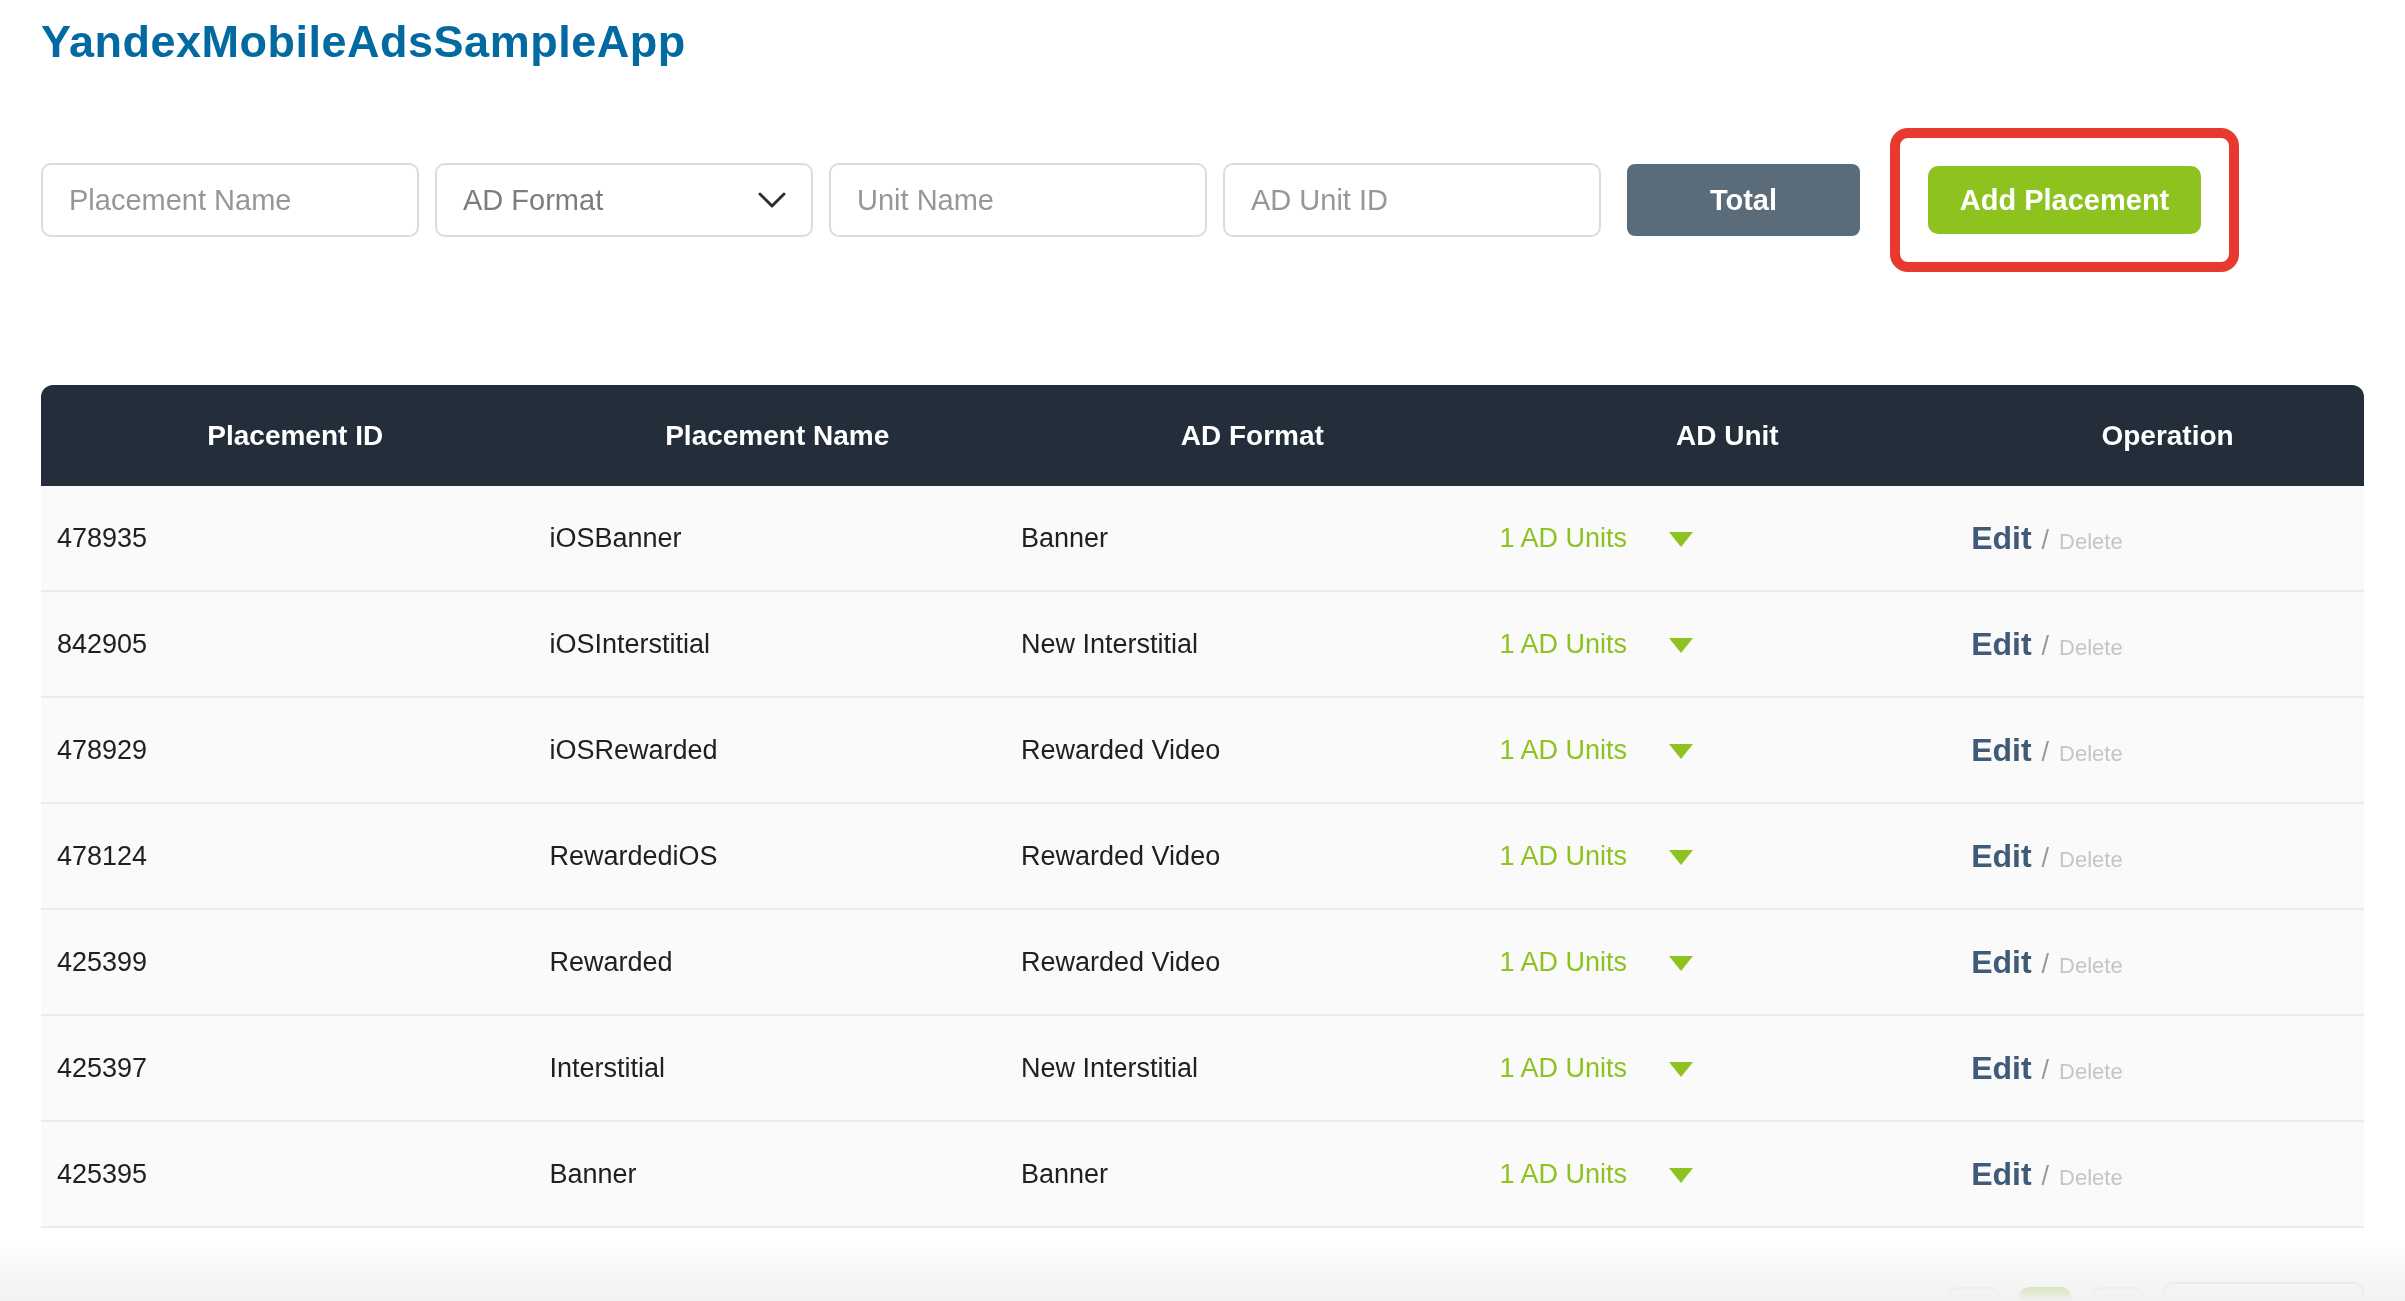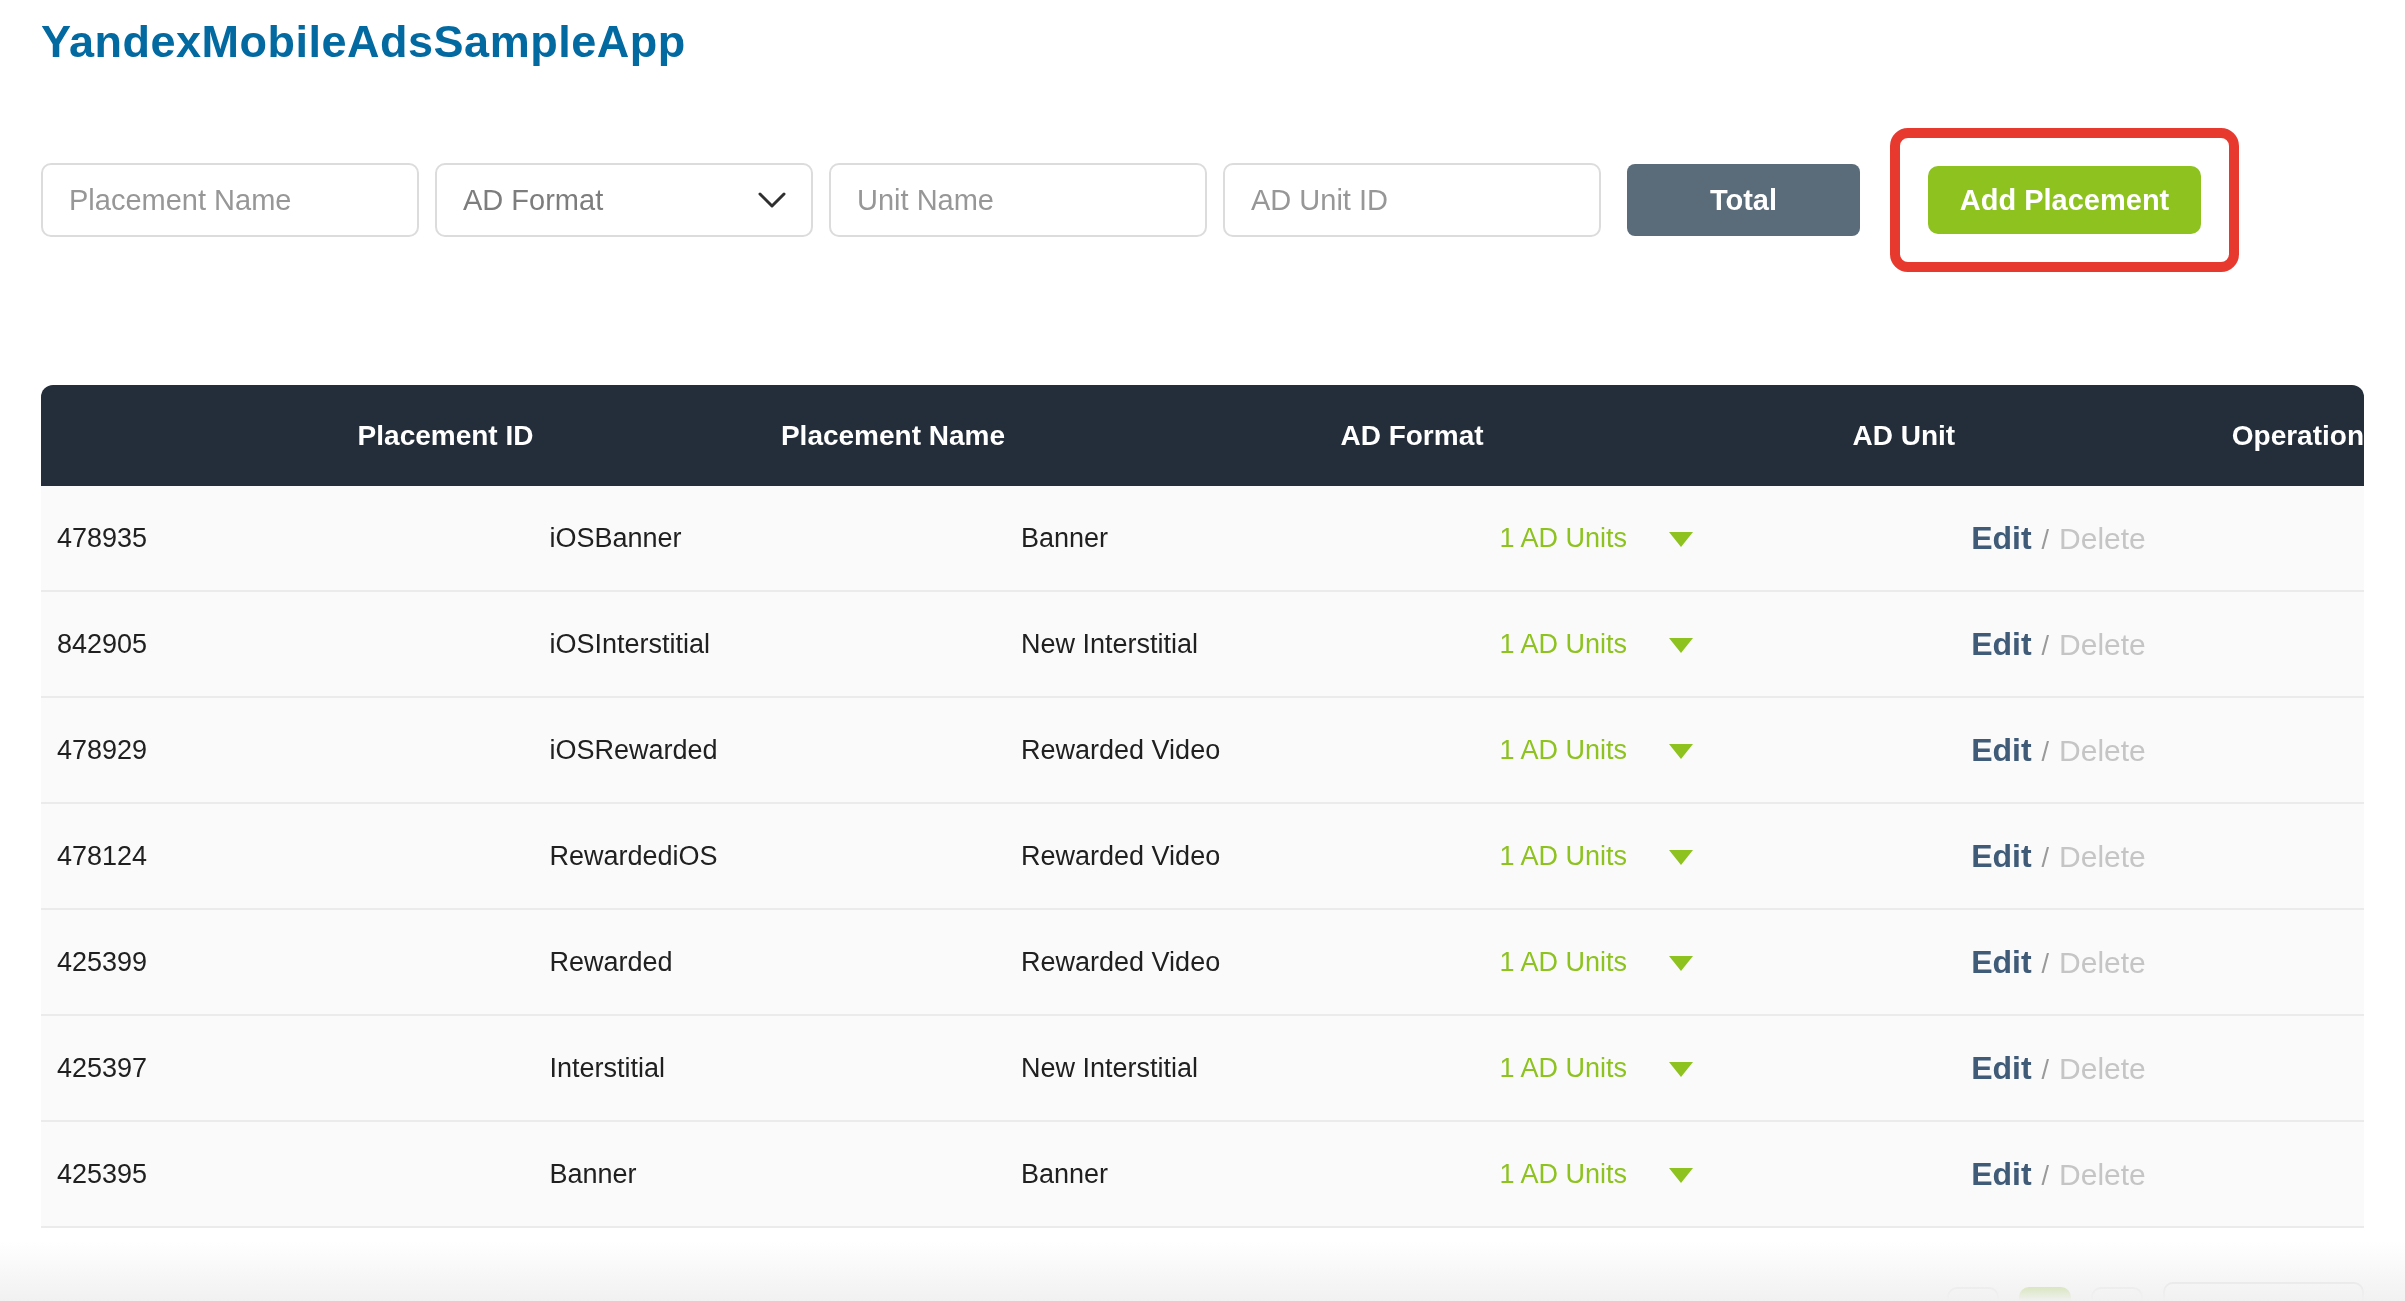--- a/index.html
+++ b/index.html
@@ -32,32 +32,32 @@
 
   
   table.placements { width: 100%; margin-top: 113px; border-collapse: separate; border-spacing: 0;
                      table-layout: fixed; }
   table.placements col.c1 { width: 21.2%; }
   table.placements col.c2 { width: 20.3%; }
   table.placements col.c3 { width: 20.6%; }
   table.placements col.c4 { width: 20.3%; }
   table.placements col.c5 { width: 17.6%; }
   thead th { height: 101px; background: #242e3a; color: #ffffff; font-size: 28px; font-weight: 700;
-             text-align: right; padding-left: 16px; }
+             text-align: center; padding-left: 16px; }
   thead th:first-child { border-radius: 12px 0 0 0; }
   thead th:last-child  { border-radius: 0 12px 0 0; }
   tbody td { height: 106px; background: #fafafa; border-bottom: 2px solid #ebebeb;
              font-size: 27px; color: #202020; padding-left: 16px; }
   .adunits-link { color: #8dc21f; font-size: 27px; cursor: pointer; }
   .caret-down { display: inline-block; width: 0; height: 0; margin-left: 34px;
                 border-left: 12px solid transparent; border-right: 12px solid transparent;
                 border-top: 15px solid #8dc21f; vertical-align: middle; cursor: pointer; }
   .op-edit { color: #3f5b77; font-weight: 700; font-size: 32px; text-decoration: none; cursor: pointer; }
   .op-slash { color: #9a9a9a; font-size: 27px; margin: 0 10px; }
-  .op-delete { color: #c5c5c5; font-size: 30px; text-decoration: none; cursor: pointer; }
+  .op-delete { color: #c5c5c5; font-size: 22px; text-decoration: none; cursor: pointer; }
 
   
   .pagination { display: flex; align-items: center; justify-content: flex-end; gap: 20px;
                 margin-top: 54px; }
   .total-text { font-size: 29px; color: #121212; margin-right: 6px; }
   .pg-btn { width: 52px; height: 52px; background: #fff; border: 2px solid #e1e1e1; border-radius: 10px;
             display: flex; align-items: center; justify-content: center; cursor: pointer; }
   .pg-btn svg { width: 18px; height: 26px; }
   .pg-active { width: 52px; height: 52px; background: #8dc21f; border: none; border-radius: 10px;
                color: #fff; font-size: 29px; display: flex; align-items: center; justify-content: center;

